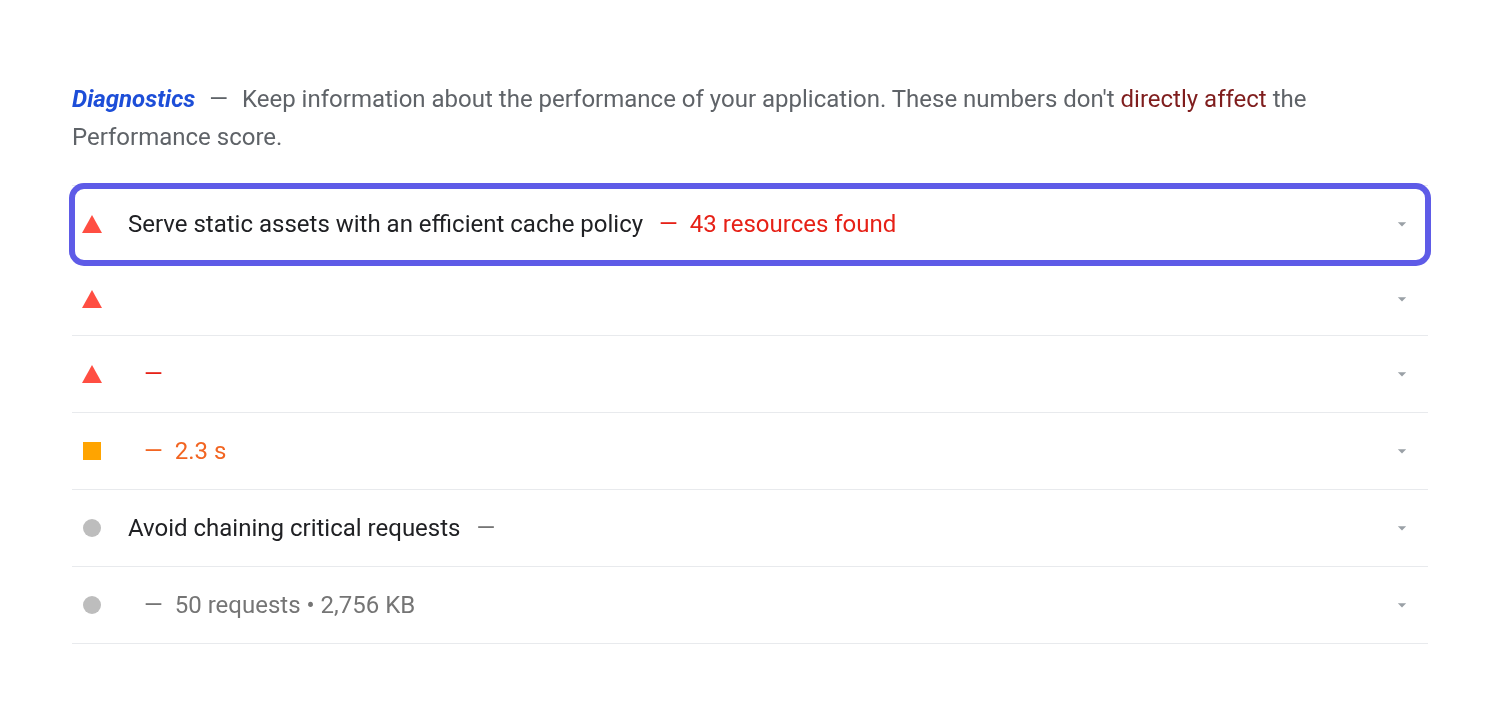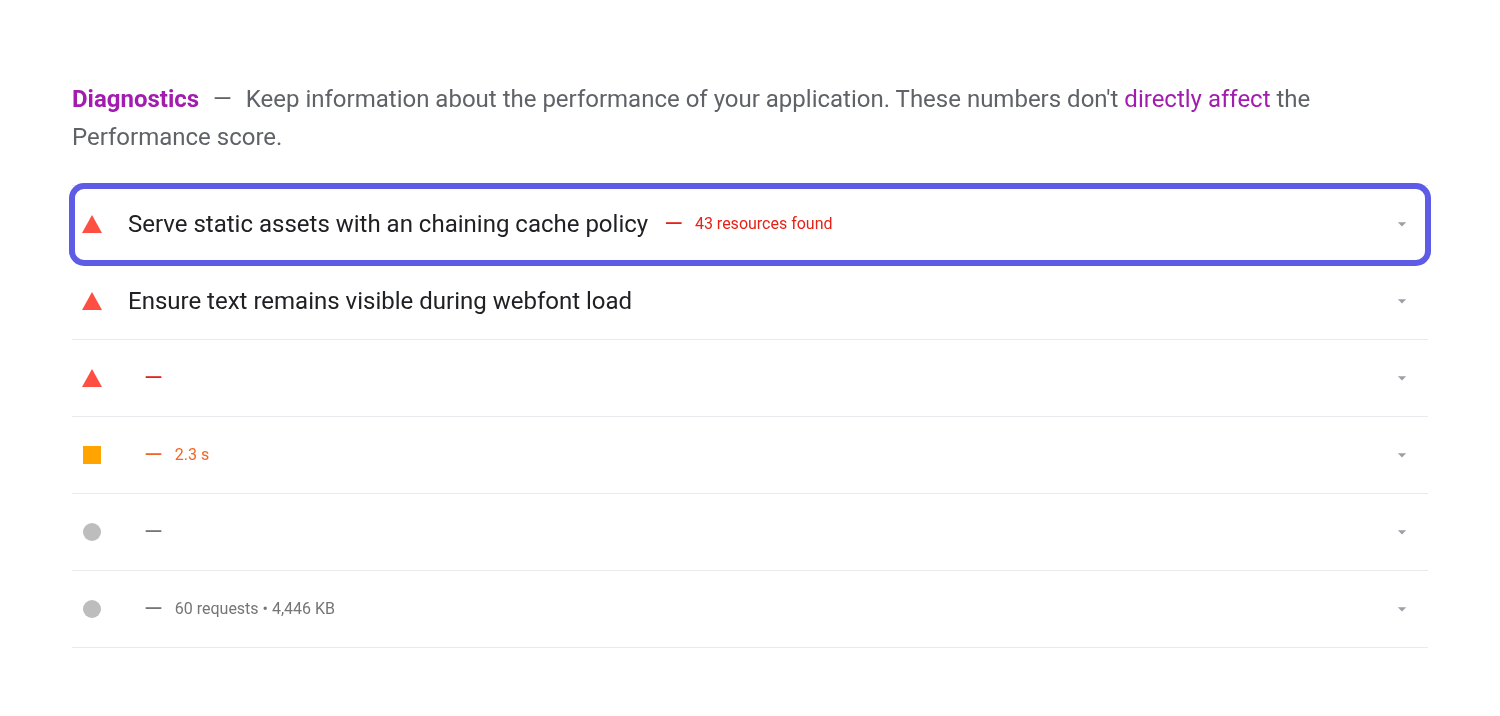--- a/index.html
+++ b/index.html
@@ -16,28 +16,29 @@
       color: #202124;
     }
     .header {
       font-size: 24px;
       line-height: 1.6;
       margin-bottom: 28px;
       color: #5f6368;
     }
     .header-title {
       font-weight: 700;
-      color: #a21caf;
+      color: #1d4ed8;
+      font-style: italic;
     }
     .header-dash {
       color: #5f6368;
       margin: 0 8px;
     }
     .header-link {
-      color: #a21caf;
+      color: #7f1d1d;
       cursor: pointer;
     }
     .audit-list {
       border-top: 1px solid #e8eaed;
     }
     .audit-row {
       display: flex;
       align-items: center;
       padding: 24px 16px 24px 8px;
       border-bottom: 1px solid #e8eaed;
@@ -61,21 +62,21 @@
     .audit-title {
       font-size: 24px;
       color: #202124;
       font-weight: 400;
     }
     .audit-detail-sep {
       font-size: 24px;
       margin: 0 12px 0 16px;
     }
     .audit-detail {
-      font-size: 16px;
+      font-size: 24px;
     }
     .sev-red .audit-detail-sep,
     .sev-red .audit-detail {
       color: #e62117;
     }
     .sev-orange .audit-detail-sep,
     .sev-orange .audit-detail {
       color: #f26522;
     }
     .sev-gray .audit-detail-sep,
@@ -117,33 +118,32 @@
   <span class="header-title">Diagnostics</span>
   <span class="header-dash">—</span>
   <span>Keep information about the performance of your application. These numbers don't </span><span class="header-link">directly affect</span><span> the Performance score.</span>
 </div>
 
 <div class="audit-list" id="audit-list">
     <div class="audit-row sev-red highlighted">
       <div class="audit-icon">
         <div class="triangle-red"></div>
       </div>
-      <span class="audit-title">Serve static assets with an chaining cache policy</span>
+      <span class="audit-title">Serve static assets with an efficient cache policy</span>
       <span class="audit-detail-sep">—</span>
       <span class="audit-detail">43 resources found</span>
       <div class="spacer"></div>
       <svg class="chevron" viewBox="0 0 24 24">
         <path d="M7 10l5 5 5-5z" fill="currentColor"></path>
       </svg>
     </div>
     <div class="audit-row sev-red">
       <div class="audit-icon">
         <div class="triangle-red"></div>
       </div>
-      <span class="audit-title">Ensure text remains visible during webfont load</span>
       <div class="spacer"></div>
       <svg class="chevron" viewBox="0 0 24 24">
         <path d="M7 10l5 5 5-5z" fill="currentColor"></path>
       </svg>
     </div>
     <div class="audit-row sev-red">
       <div class="audit-icon">
         <div class="triangle-red"></div>
       </div>
       <span class="audit-detail-sep">—</span>
@@ -160,30 +160,31 @@
       <span class="audit-detail">2.3 s</span>
       <div class="spacer"></div>
       <svg class="chevron" viewBox="0 0 24 24">
         <path d="M7 10l5 5 5-5z" fill="currentColor"></path>
       </svg>
     </div>
     <div class="audit-row sev-gray">
       <div class="audit-icon">
         <div class="circle-gray"></div>
       </div>
+      <span class="audit-title">Avoid chaining critical requests</span>
       <span class="audit-detail-sep">—</span>
       <div class="spacer"></div>
       <svg class="chevron" viewBox="0 0 24 24">
         <path d="M7 10l5 5 5-5z" fill="currentColor"></path>
       </svg>
     </div>
     <div class="audit-row sev-gray">
       <div class="audit-icon">
         <div class="circle-gray"></div>
       </div>
       <span class="audit-detail-sep">—</span>
-      <span class="audit-detail">60 requests • 4,446 KB</span>
+      <span class="audit-detail">50 requests • 2,756 KB</span>
       <div class="spacer"></div>
       <svg class="chevron" viewBox="0 0 24 24">
         <path d="M7 10l5 5 5-5z" fill="currentColor"></path>
       </svg>
     </div>
   </div>
 
 </body></html>

